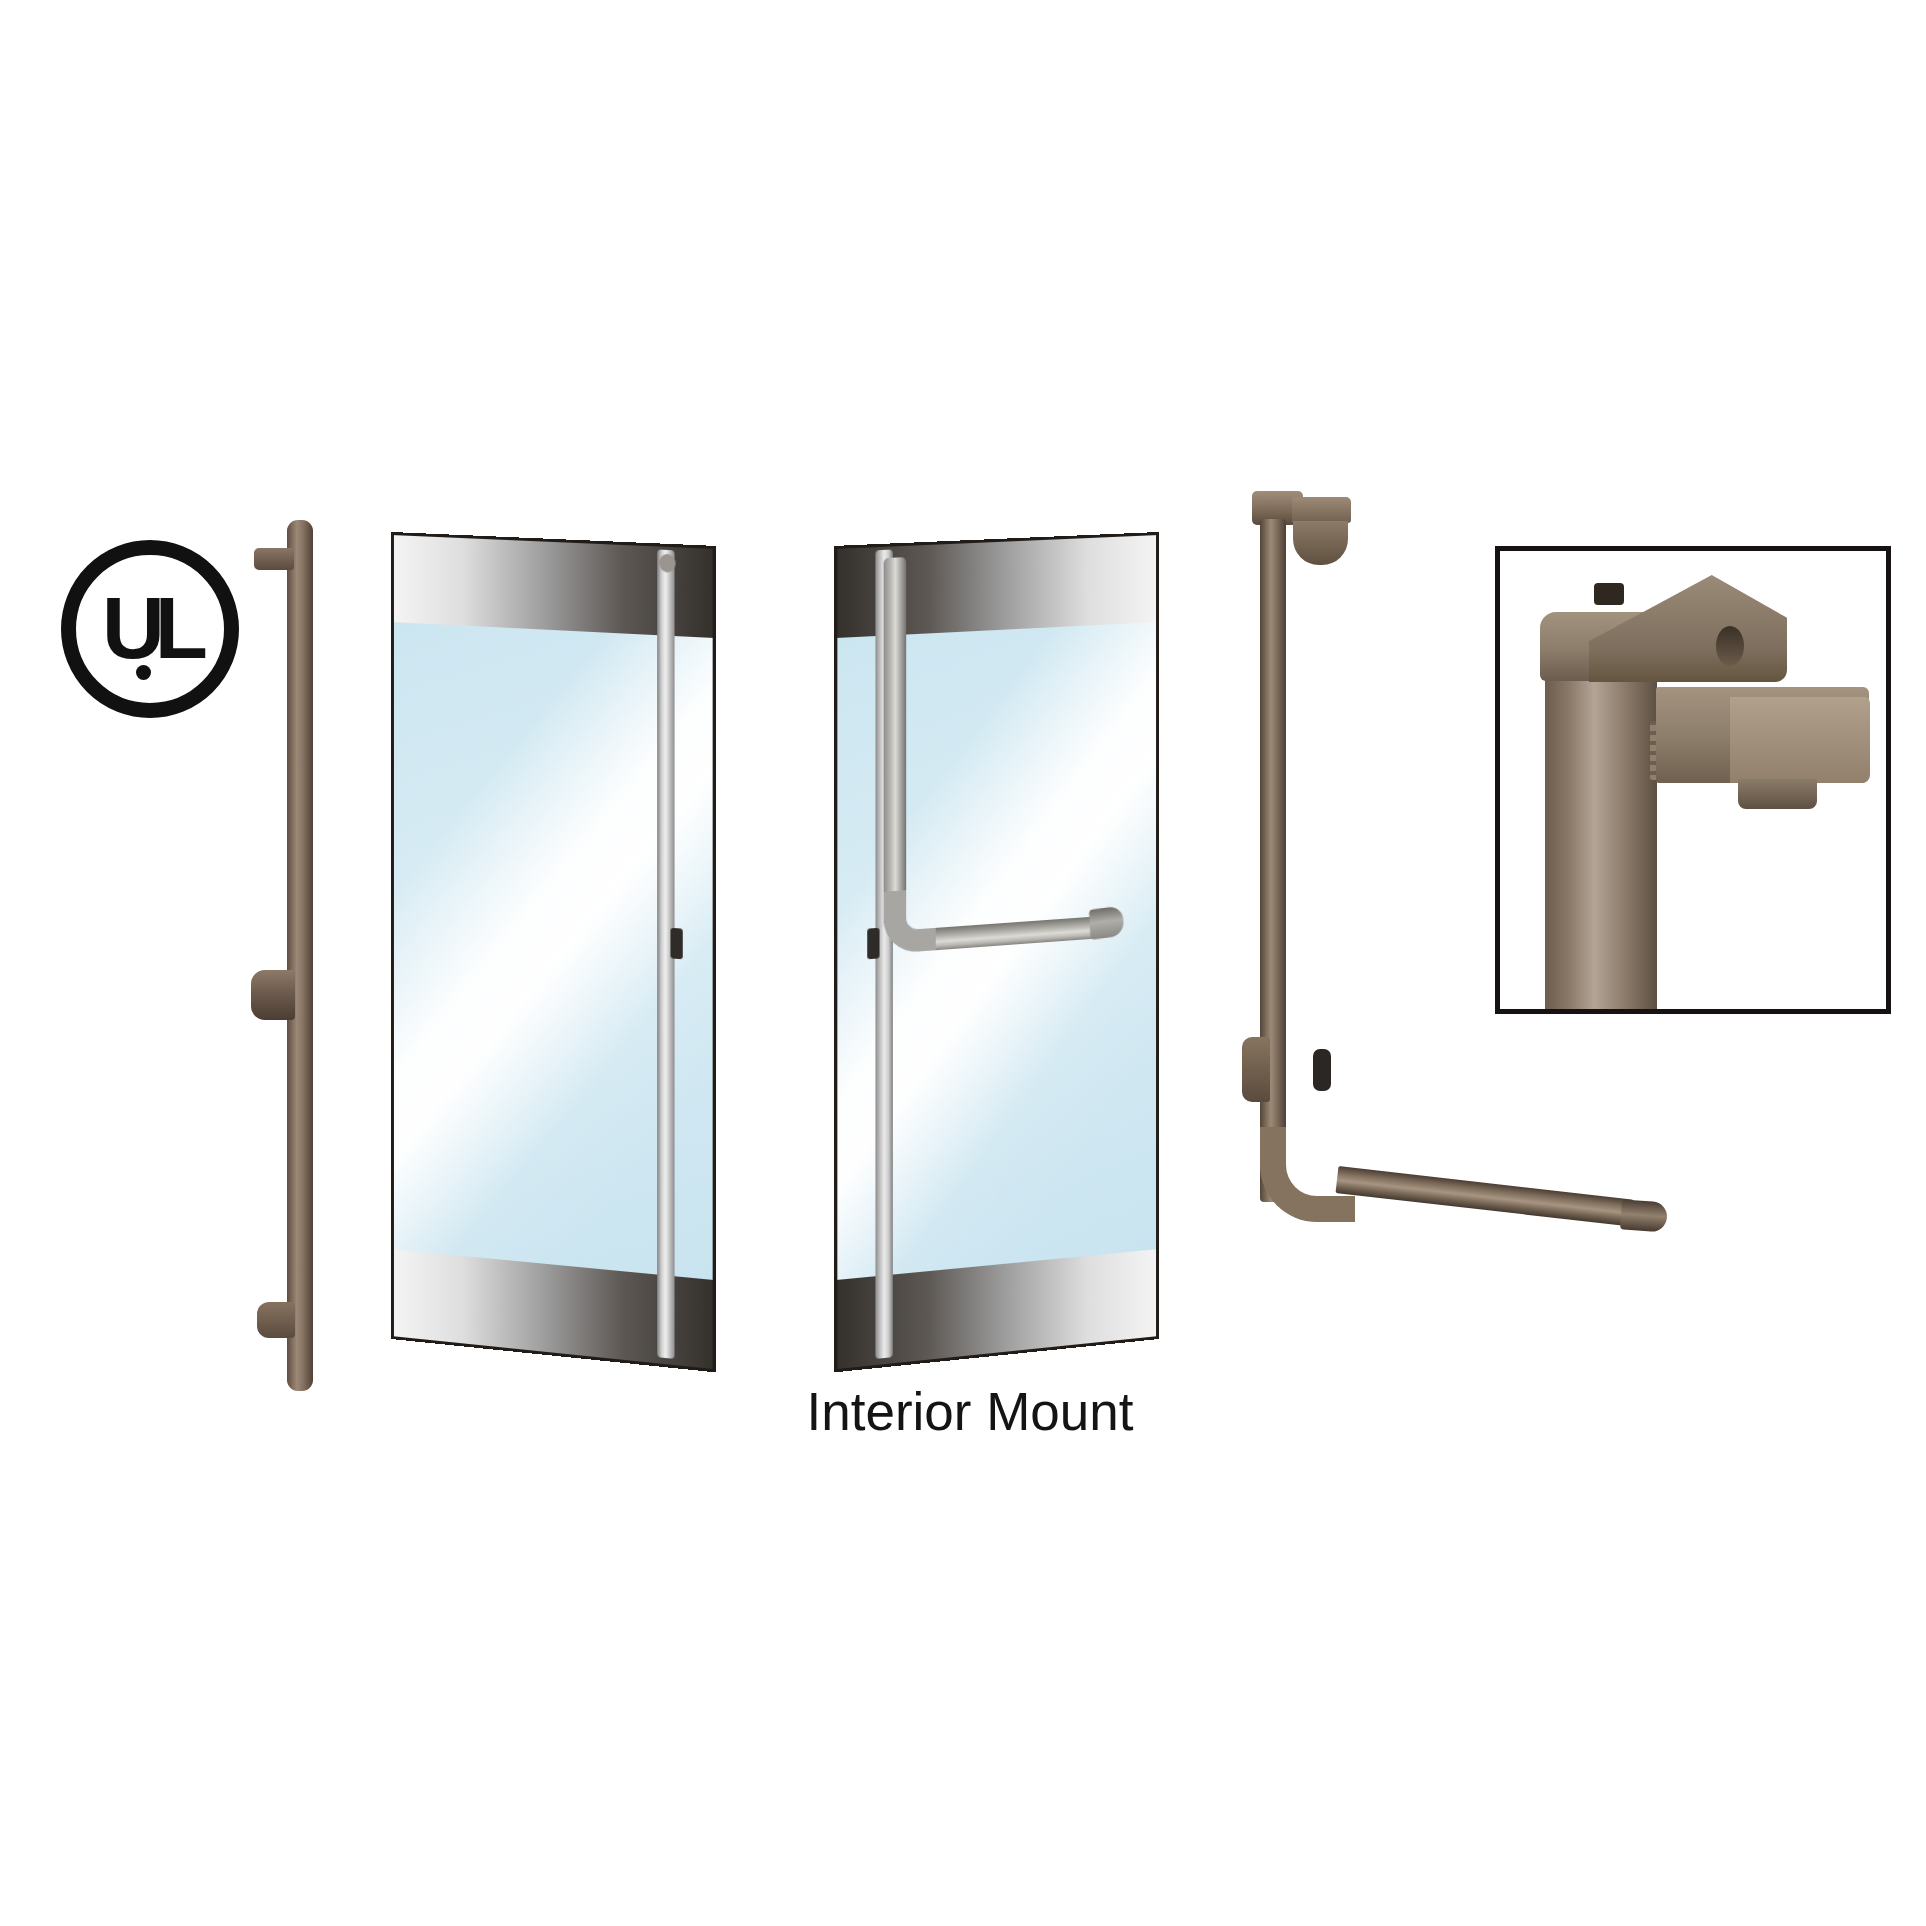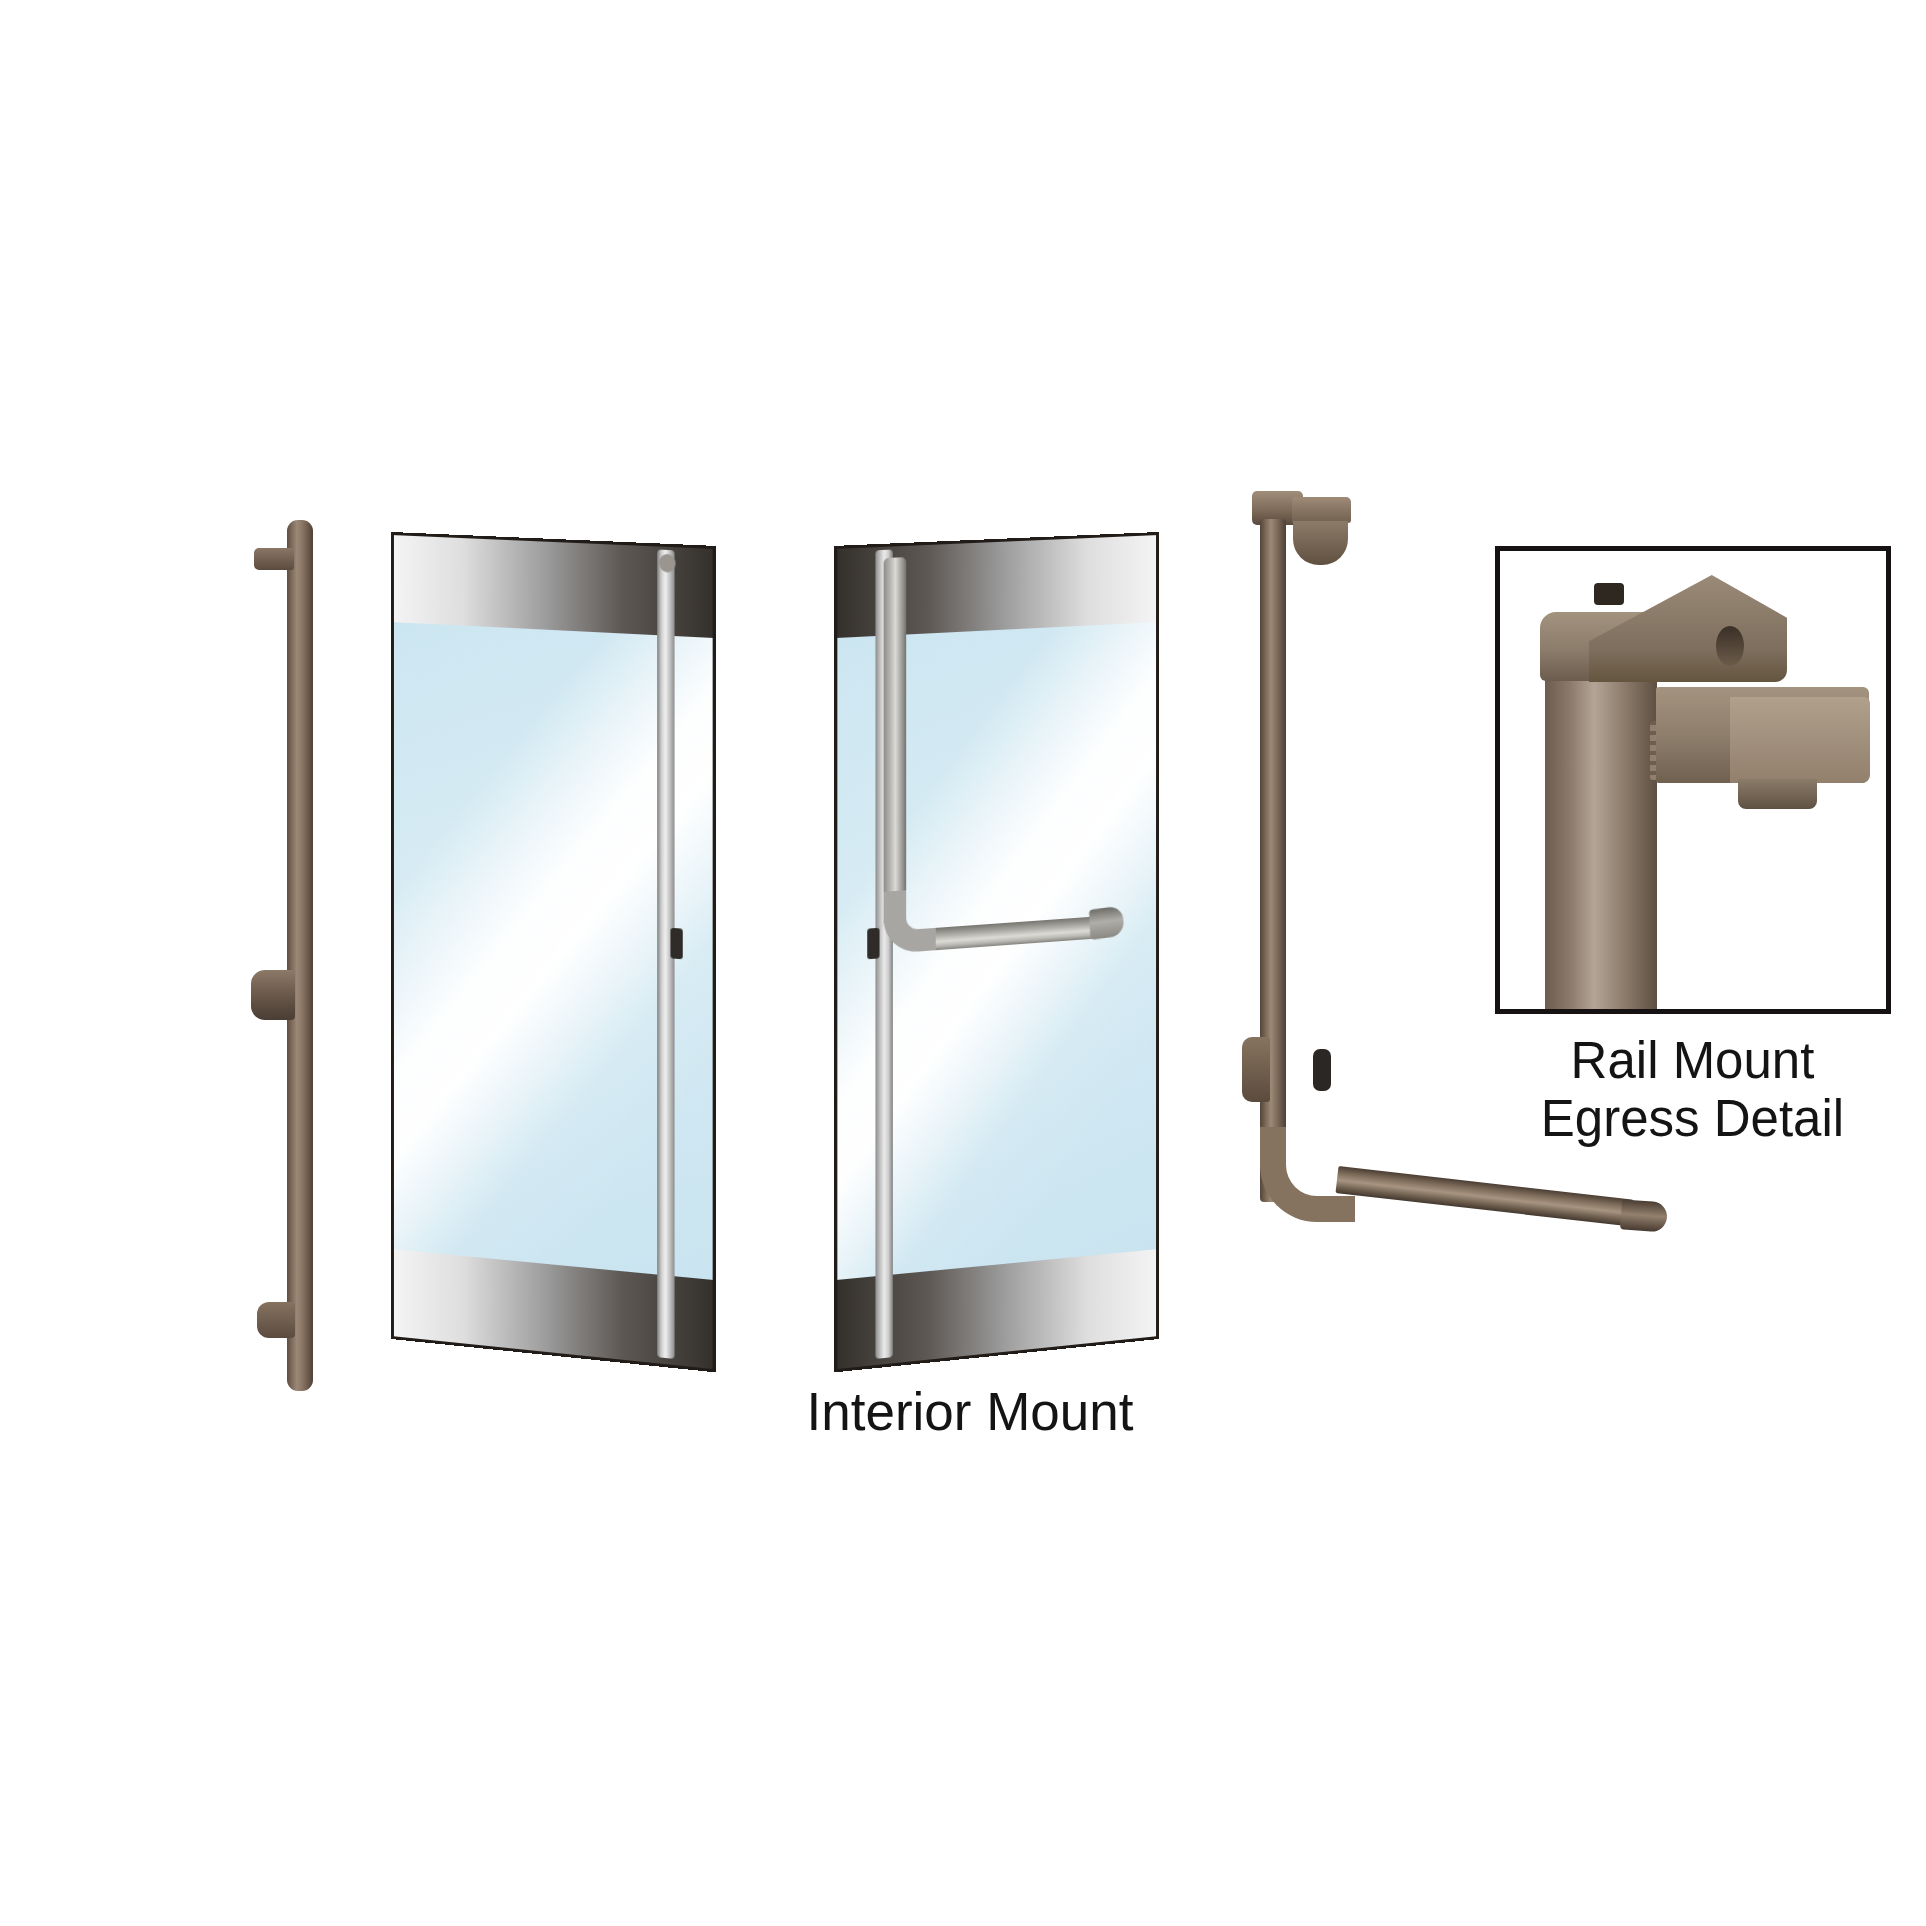--- a/index.html
+++ b/index.html
@@ -493,20 +493,25 @@
     width: 455px;
     font-size: 51px;
     line-height: 1.13;
   }
 </style>
 </head>
 <body>
 
 <div id="stage">
 
+  <div id="ul-mark">
+    <div class="ul-ring"></div>
+    <div class="ul-letters">UL</div>
+    <div class="ul-dot"></div>
+  </div>
 
   <div id="pull-handle">
     <div class="rod"></div>
     <div class="standoff-top"></div>
     <div class="standoff-mid"></div>
     <div class="standoff-bot"></div>
   </div>
 
   <div class="door" id="door-exterior">
     <div class="door-body">
@@ -553,19 +558,15 @@
     <div class="d-wedge"></div>
     <div class="d-notch"></div>
     <div class="d-hole"></div>
     <div class="d-ridges"></div>
     <div class="d-block"></div>
     <div class="d-block-face"></div>
     <div class="d-boss"></div>
   </div>
 
   <div class="caption" id="caption-interior">Interior Mount</div>
-  <div class="caption" id="caption-detail">
-    <div>Rail Mount</div>
-    <div>Egress Detail</div>
-  </div>
 
 </div>
 
 
 </body></html>

